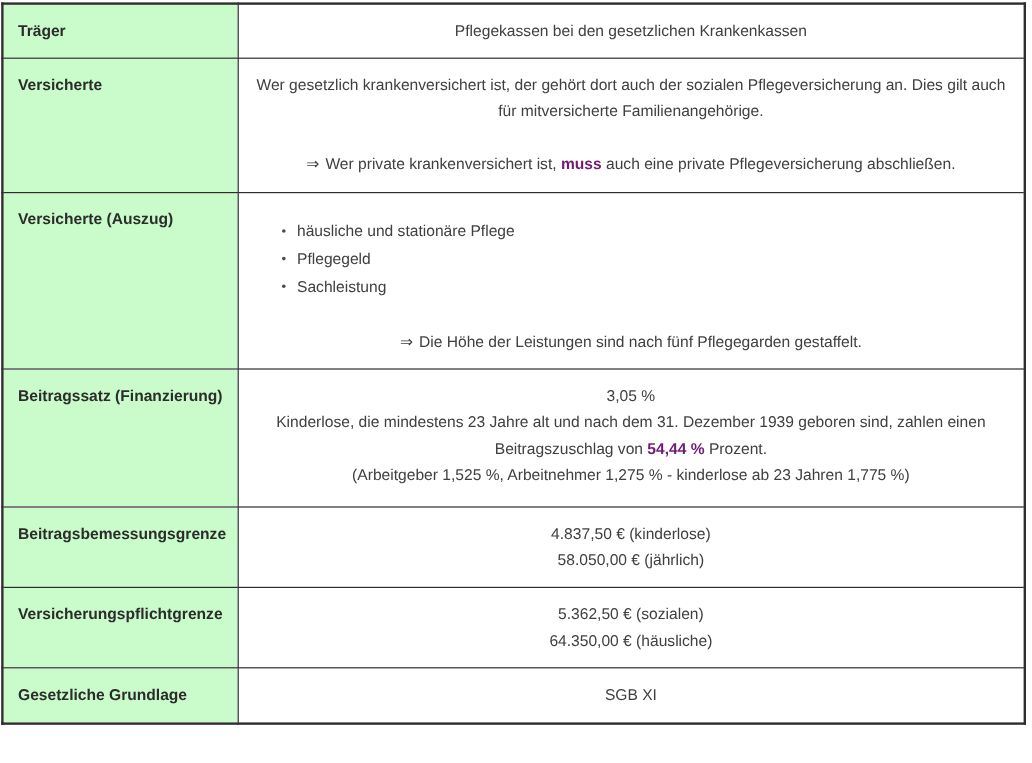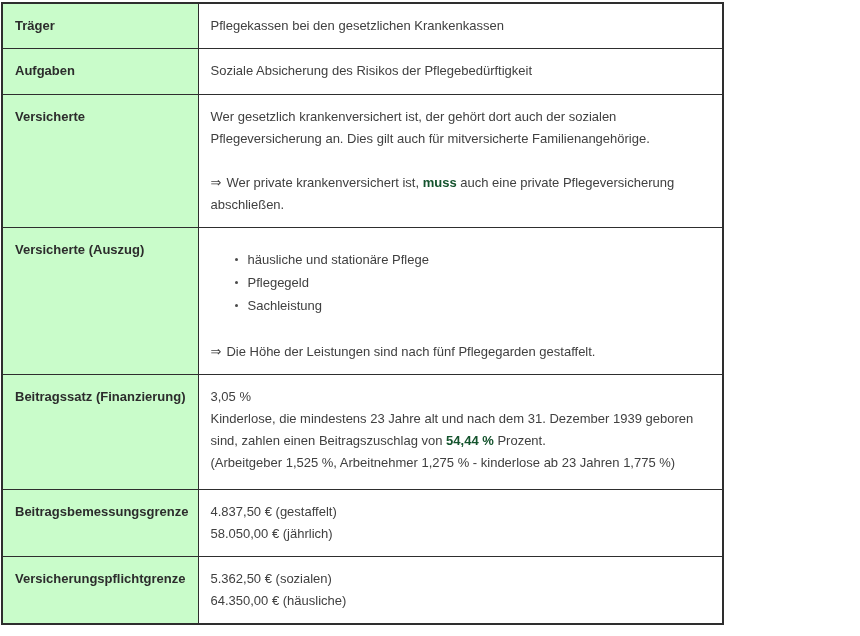--- a/index.html
+++ b/index.html
@@ -5,21 +5,21 @@
   html, body {
     margin: 0;
     padding: 0;
     background: #ffffff;
     width: 860px;
     height: 636px;
     font-family: "Liberation Sans", "DejaVu Sans", sans-serif;
   }
   table.info-table {
     border-collapse: collapse;
-    width: 723px;
+    width: 854px;
     margin: 2px 0 0 1px;
     border: 2px solid #2e2e2e;
     table-layout: fixed;
   }
   td {
     border: 1px solid #2e2e2e;
     vertical-align: top;
     padding: 11px 12px;
     font-size: 13px;
     line-height: 22px;
@@ -35,25 +35,25 @@
     white-space: nowrap;
   }
   tr.r1 td { height: 45px; }
   tr.r2 td { height: 46px; }
   tr.r3 td { height: 112px; }
   tr.r4 td { height: 135px; }
   tr.r5 td { height: 115px; }
   tr.r6 td { height: 62px; }
   tr.r7 td { height: 66px; }
   tr.r8 td { height: 46px; }
-  .para { margin: 0; }
+  .para { margin: 0; text-align: center; }
   .gap-top { margin-top: 22px; }
   .note-gap { margin-top: 24px; }
   .arrow { margin-right: 5px; }
-  b { font-weight: 700; color: #14532d; }
+  b { font-weight: 700; color: #701a75; }
   ul.bullet-list {
     margin: 10px 0 0 0;
     padding: 0 0 0 24px;
     list-style: none;
   }
   ul.bullet-list li {
     position: relative;
     padding-left: 13px;
     margin-bottom: 1px;
   }
@@ -74,26 +74,20 @@
 <table class="info-table">
   <tbody>
 
     <tr class="r1">
       <td class="label-cell">Träger</td>
       <td>
         <div class="para">Pflegekassen bei den gesetzlichen Krankenkassen</div>
       </td>
     </tr>
 
-    <tr class="r2">
-      <td class="label-cell">Aufgaben</td>
-      <td>
-        <div class="para">Soziale Absicherung des Risikos der Pflegebedürftigkeit</div>
-      </td>
-    </tr>
 
     <tr class="r3">
       <td class="label-cell">Versicherte</td>
       <td>
         <div class="para">Wer gesetzlich krankenversichert ist, der gehört dort auch der sozialen Pflegeversicherung an. Dies gilt auch für mitversicherte Familienangehörige.</div>
         <div class="para gap-top">
           <span class="arrow">⇒</span><span>Wer private krankenversichert ist, </span><b>muss</b><span> auch eine private Pflegeversicherung abschließen.</span>
         </div>
       </td>
     </tr>
@@ -119,28 +113,34 @@
         <div class="para">
           <span>Kinderlose, die mindestens 23 Jahre alt und nach dem 31. Dezember 1939 geboren sind, zahlen einen Beitragszuschlag von </span><b>54,44 %</b><span> Prozent.</span>
         </div>
         <div class="para">(Arbeitgeber 1,525 %, Arbeitnehmer 1,275 % - kinderlose ab 23 Jahren 1,775 %)</div>
       </td>
     </tr>
 
     <tr class="r6">
       <td class="label-cell">Beitragsbemessungsgrenze</td>
       <td>
-        <div class="para">4.837,50 € (gestaffelt)</div>
+        <div class="para">4.837,50 € (kinderlose)</div>
         <div class="para">58.050,00 € (jährlich)</div>
       </td>
     </tr>
 
     <tr class="r7">
       <td class="label-cell">Versicherungspflichtgrenze</td>
       <td>
         <div class="para">5.362,50 € (sozialen)</div>
         <div class="para">64.350,00 € (häusliche)</div>
       </td>
     </tr>
 
+    <tr class="r8">
+      <td class="label-cell">Gesetzliche Grundlage</td>
+      <td>
+        <div class="para">SGB XI</div>
+      </td>
+    </tr>
 
   </tbody>
 </table>
 
 </body></html>

